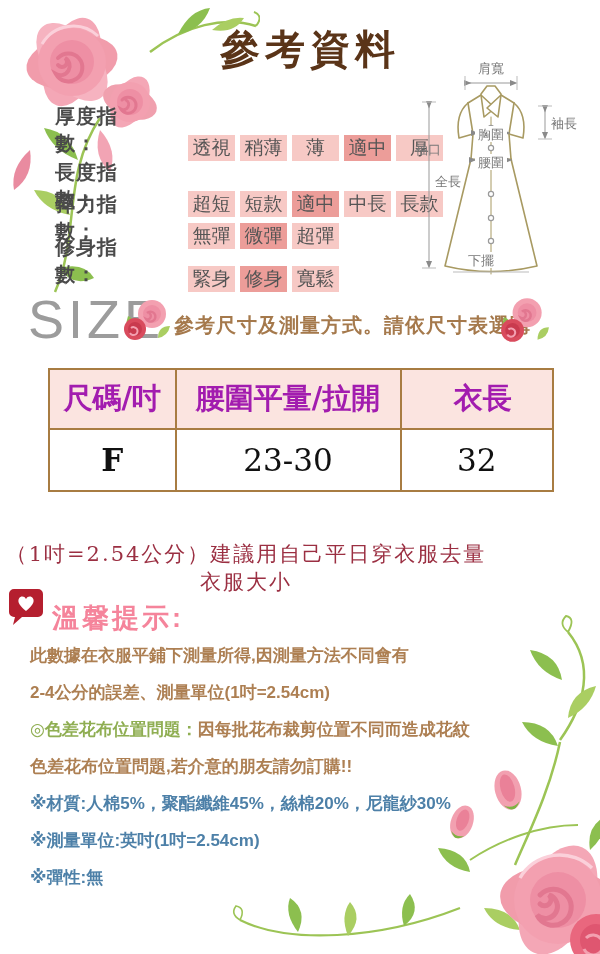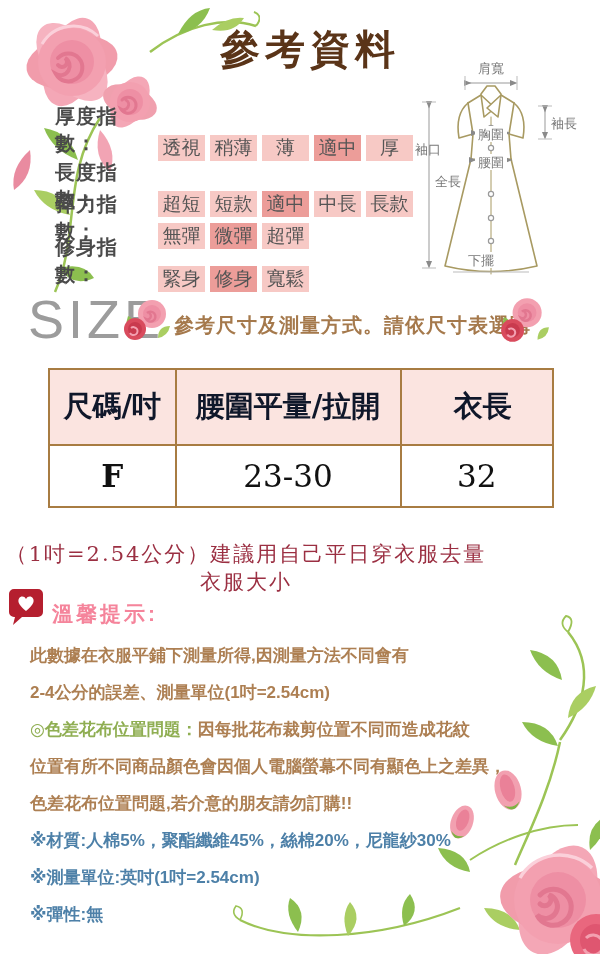--- a/index.html
+++ b/index.html
@@ -12,46 +12,46 @@
     --dress-outline:#a89a62; --diagram-text:#777777; --arrow-gray:#8a8a8a;
   }
   *{margin:0;padding:0;box-sizing:border-box;}
   body{background:#ffffff;font-family:"Liberation Sans","DejaVu Sans",sans-serif;}
   .page{position:relative;width:600px;height:954px;background:#ffffff;overflow:hidden;}
   .deco{position:absolute;pointer-events:none;}
 
   .title{position:absolute;top:22px;left:0;width:620px;text-align:center;
     font-size:40px;font-weight:bold;letter-spacing:5px;color:var(--title-brown);}
 
-  .index-row{position:absolute;left:55px;display:flex;align-items:center;}
+  .index-row{position:absolute;left:55px;display:flex;align-items:center;gap:30px;}
   .index-label{font-size:20px;font-weight:bold;color:var(--label-gray);width:95px;letter-spacing:1px;}
   .chips{display:flex;gap:5px;margin-left:8px;}
   .chip{width:47px;height:26px;display:flex;align-items:center;justify-content:center;
     background:var(--chip-bg);color:var(--chip-text);font-size:19px;margin-top:36px;}
   .chip.sel{background:var(--chip-bg-selected);}
 
   .size-heading{position:absolute;left:28px;top:288px;font-size:54px;font-weight:100;
     letter-spacing:4px;color:var(--size-gray);font-family:"Liberation Sans",sans-serif;}
   .size-note{position:absolute;left:174px;top:312px;font-size:20px;font-weight:bold;
     color:var(--size-note-brown);letter-spacing:1px;}
   .rose-inline{position:absolute;}
 
   table.size-table{position:absolute;left:48px;top:368px;width:506px;border-collapse:collapse;
     font-family:"DejaVu Serif","Liberation Serif",serif;}
   table.size-table th,table.size-table td{border:2px solid var(--table-border);text-align:center;}
-  table.size-table th{background:var(--table-header-bg);height:76px;font-size:29px;color:#0f172a;font-weight:bold;}
+  table.size-table th{background:var(--table-header-bg);height:60px;font-size:29px;color:#a21caf;font-weight:bold;}
   table.size-table td{background:#ffffff;height:62px;font-size:31px;color:#111;}
   .col1{width:127px;} .col2{width:226px;} .col3{width:153px;padding-left:12px;}
   td.size-f{color:var(--size-f-red);font-weight:bold;}
 
   .caption{position:absolute;left:0;top:540px;width:492px;text-align:center;
     font-family:"DejaVu Serif","Liberation Serif",serif;font-size:21px;
     color:var(--caption-red);letter-spacing:2px;}
 
-  .tips-title{position:absolute;left:52px;top:600px;font-size:21px;font-weight:bold;
+  .tips-title{position:absolute;left:52px;top:600px;font-size:27px;font-weight:bold;
     color:var(--tip-pink);letter-spacing:3px;}
   .heart-bubble{position:absolute;left:8px;top:586px;}
   .tips-lines{position:absolute;left:30px;top:637px;width:560px;}
   .tip-line{height:37px;line-height:37px;font-size:17px;font-weight:600;white-space:nowrap;}
   .seg-brown{color:var(--text-brown);} .seg-green{color:var(--text-green);} .seg-blue{color:var(--text-blue);}
 
   .dress-diagram{position:absolute;left:405px;top:56px;}
   .dress-diagram text{font-size:13px;fill:var(--diagram-text);font-family:"Liberation Sans",sans-serif;}
 </style>
 </head>
@@ -230,21 +230,20 @@
   <svg class="heart-bubble" width="40" height="42" viewBox="0 0 40 42">
     <path d="M6,3 h24 a5,5 0 0 1 5,5 v18 a5,5 0 0 1 -5,5 h-16 l-9,8 2,-8 h-1 a5,5 0 0 1 -5,-5 v-18 a5,5 0 0 1 5,-5 Z" fill="var(--heart-red)"></path>
     <path d="M18,25 C12,20 9,16 11,12.5 C12.7,9.7 16.5,10 18,13 C19.5,10 23.3,9.7 25,12.5 C27,16 24,20 18,25 Z" fill="#ffffff"></path>
   </svg>
   <div class="tips-title">溫馨提示:</div>
 
   <div class="tips-lines">
     <div class="tip-line"><span class="seg-brown">此數據在衣服平鋪下測量所得,因測量方法不同會有</span></div>
     <div class="tip-line"><span class="seg-brown">2-4公分的誤差、測量單位(1吋=2.54cm)</span></div>
     <div class="tip-line"><span class="seg-green">◎色差花布位置問題：</span><span class="seg-brown">因每批花布裁剪位置不同而造成花紋</span></div>
-    <div class="tip-line"><span class="seg-brown">位置有所不同商品顏色會因個人電腦螢幕不同有顯色上之差異，</span></div>
     <div class="tip-line"><span class="seg-brown">色差花布位置問題,若介意的朋友請勿訂購!!</span></div>
     <div class="tip-line"><span class="seg-blue">※材質:人棉5%，聚酯纖維45%，絲棉20%，尼龍紗30%</span></div>
     <div class="tip-line"><span class="seg-blue">※測量單位:英吋(1吋=2.54cm)</span></div>
     <div class="tip-line"><span class="seg-blue">※彈性:無</span></div>
   </div>
 
   <svg class="deco" style="left:410px;top:610px" width="190" height="344" viewBox="0 0 190 344">
     <path d="M150,130 C175,95 185,55 158,22" stroke="#9cc455" stroke-width="2.5" fill="none"></path>
     <path d="M158,22 q-10,-8 -2,-16 q10,2 2,16" stroke="#9cc455" stroke-width="1.8" fill="none"></path>
     <path d="M152,70 Q128,62 120,40 Q148,44 152,70 Z" fill="#8cbf4f"></path>

